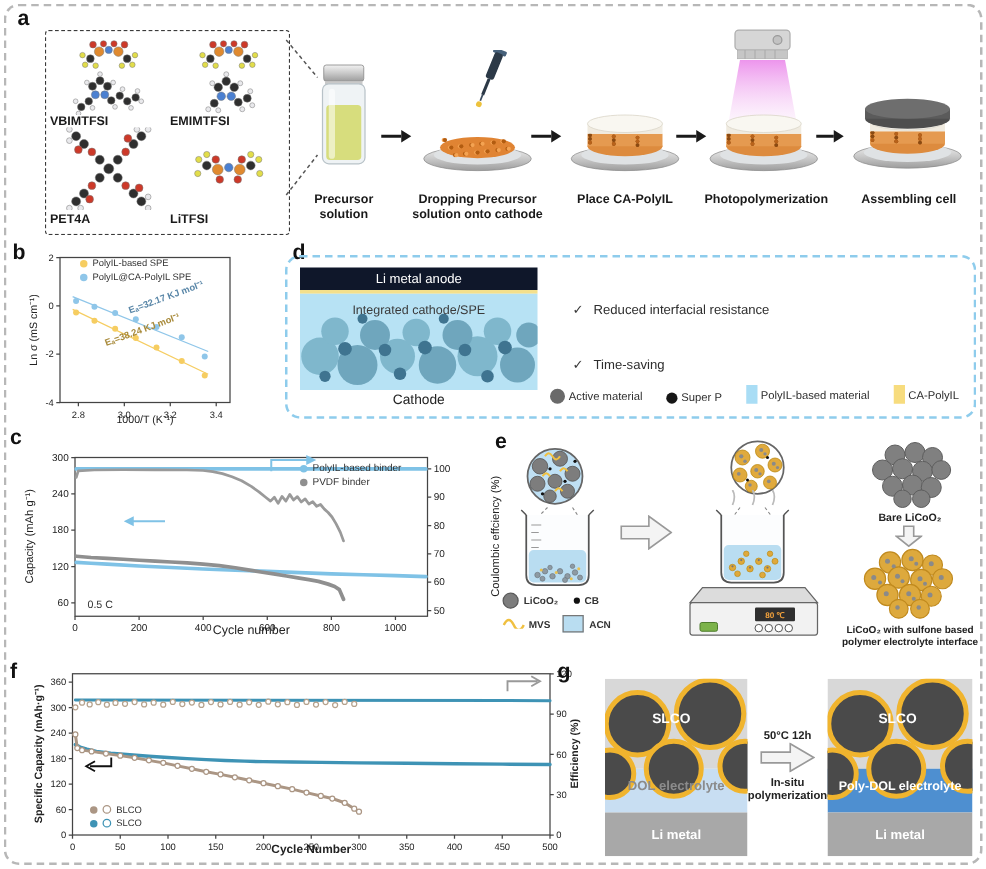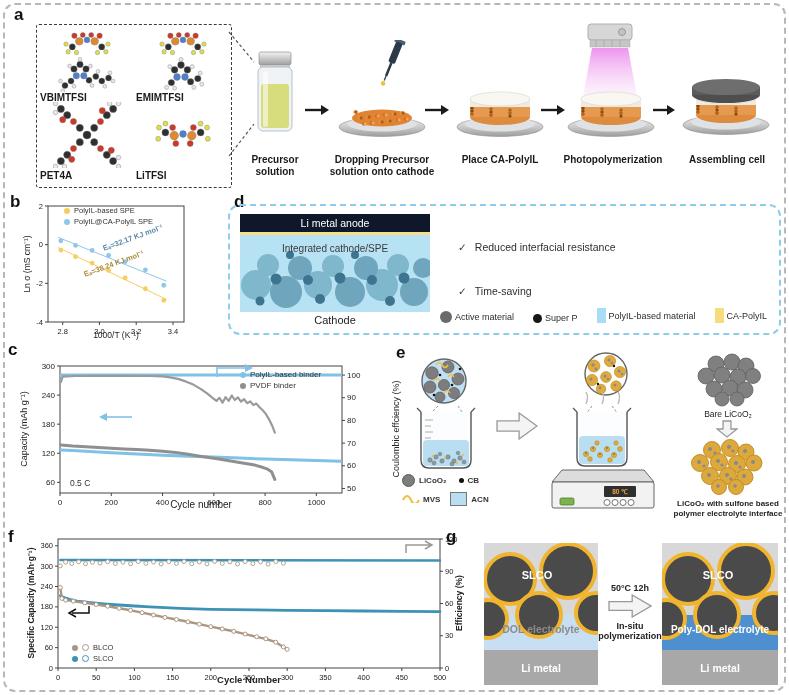--- a/index.html
+++ b/index.html
@@ -676,21 +676,21 @@
         <circle cx="34" cy="23" r="8"></circle>
         <circle cx="50" cy="25" r="8"></circle>
         <circle cx="65" cy="24" r="7.5"></circle>
       <circle cx="26" cy="37" r="8"></circle>
         <circle cx="42" cy="36" r="8"></circle>
         <circle cx="57" cy="38" r="8"></circle>
       <circle cx="34" cy="47" r="7"></circle>
         <circle cx="49" cy="47" r="7"></circle>
     </g>
   </svg>
-  <div class="abs" style="left:688px;top:409px;width:80px;text-align:center;font-size:8.5px;font-weight:normal;color:#222">Bare LiCoO₂</div>
+  <div class="abs" style="left:688px;top:409px;width:80px;text-align:center;font-size:8.5px;font-weight:bold;color:#222">Bare LiCoO₂</div>
   <div class="abs" id="e-down-arrow" style="left:716px;top:420px"><svg width="22" height="18">
         <polygon points="7.04,1 14.96,1 14.96,9 21,9 11,17 1,9 7.04,9" fill="#f4f4f4" stroke="#999" stroke-width="1.3"></polygon>
       </svg></div>
   <svg class="abs" style="left:682px;top:438px" width="92" height="60">
     <g stroke="#c08a1e" stroke-width="0.9">
       <circle cx="30" cy="12" r="8.5" fill="#dda93d"></circle>
         <circle cx="48" cy="10" r="8.5" fill="#dda93d"></circle>
         <circle cx="64" cy="14" r="8" fill="#dda93d"></circle>
       <circle cx="18" cy="25" r="8.5" fill="#dda93d"></circle>
         <circle cx="37" cy="24" r="8.5" fill="#dda93d"></circle>

